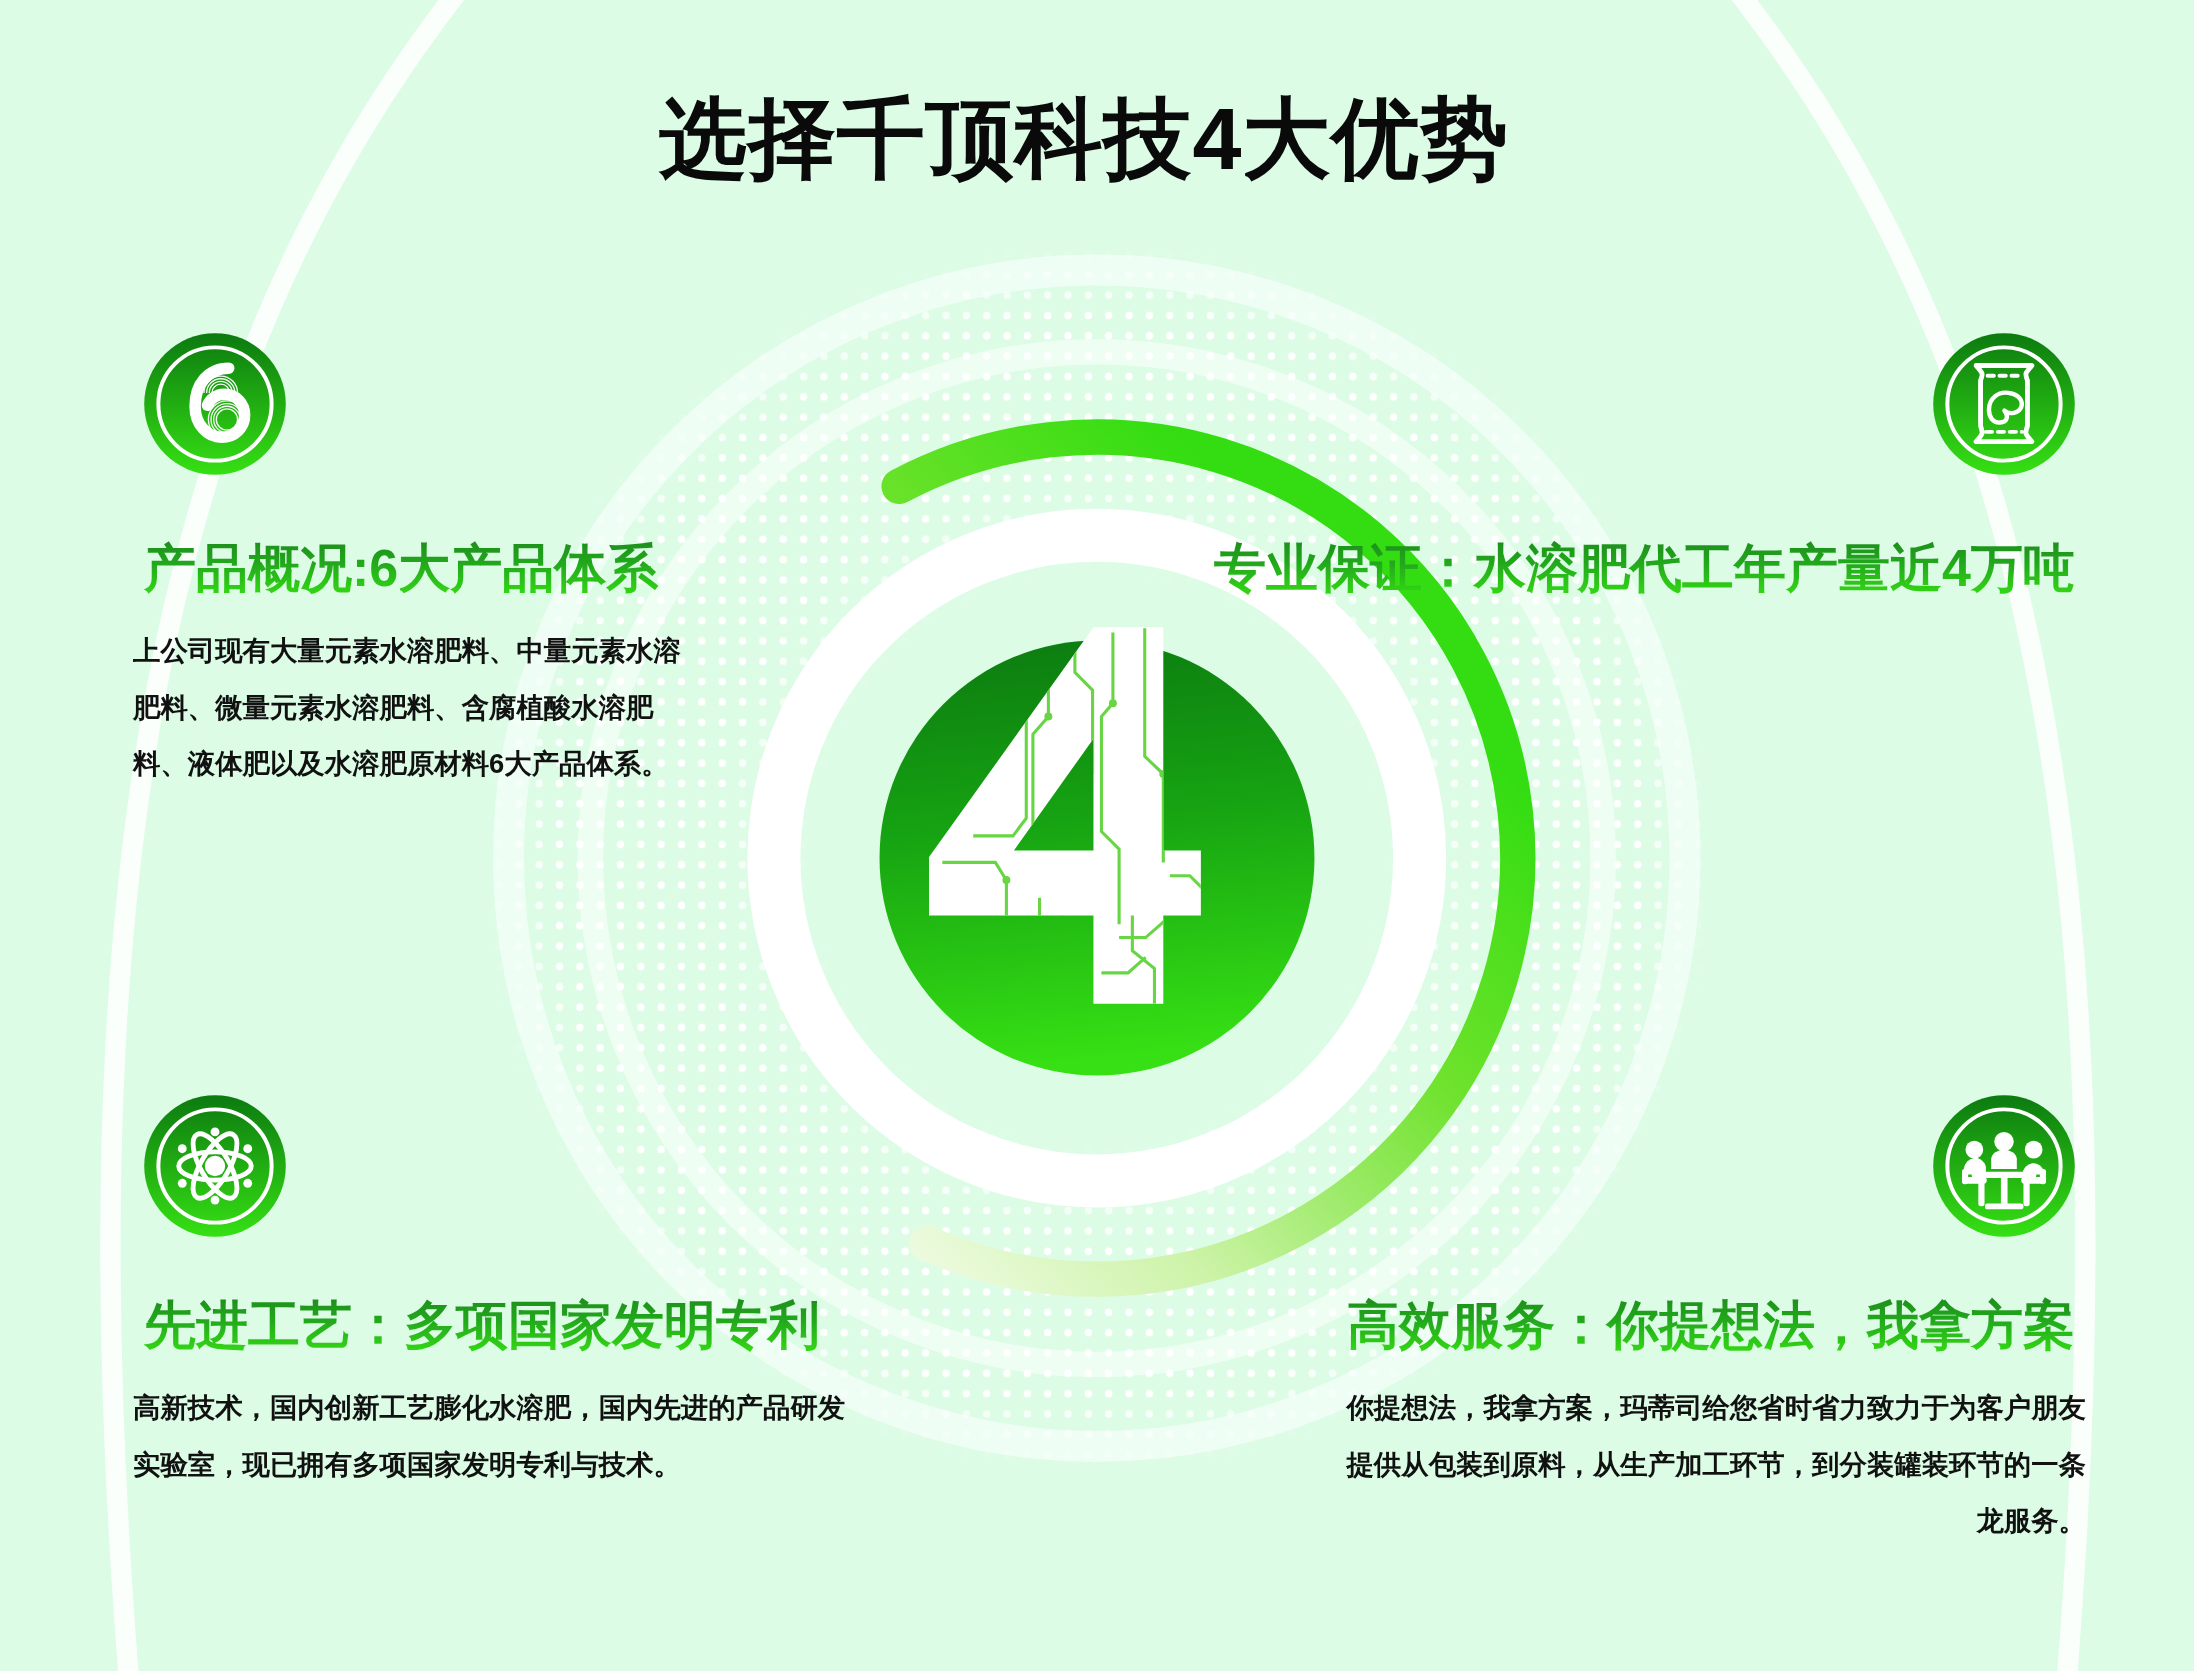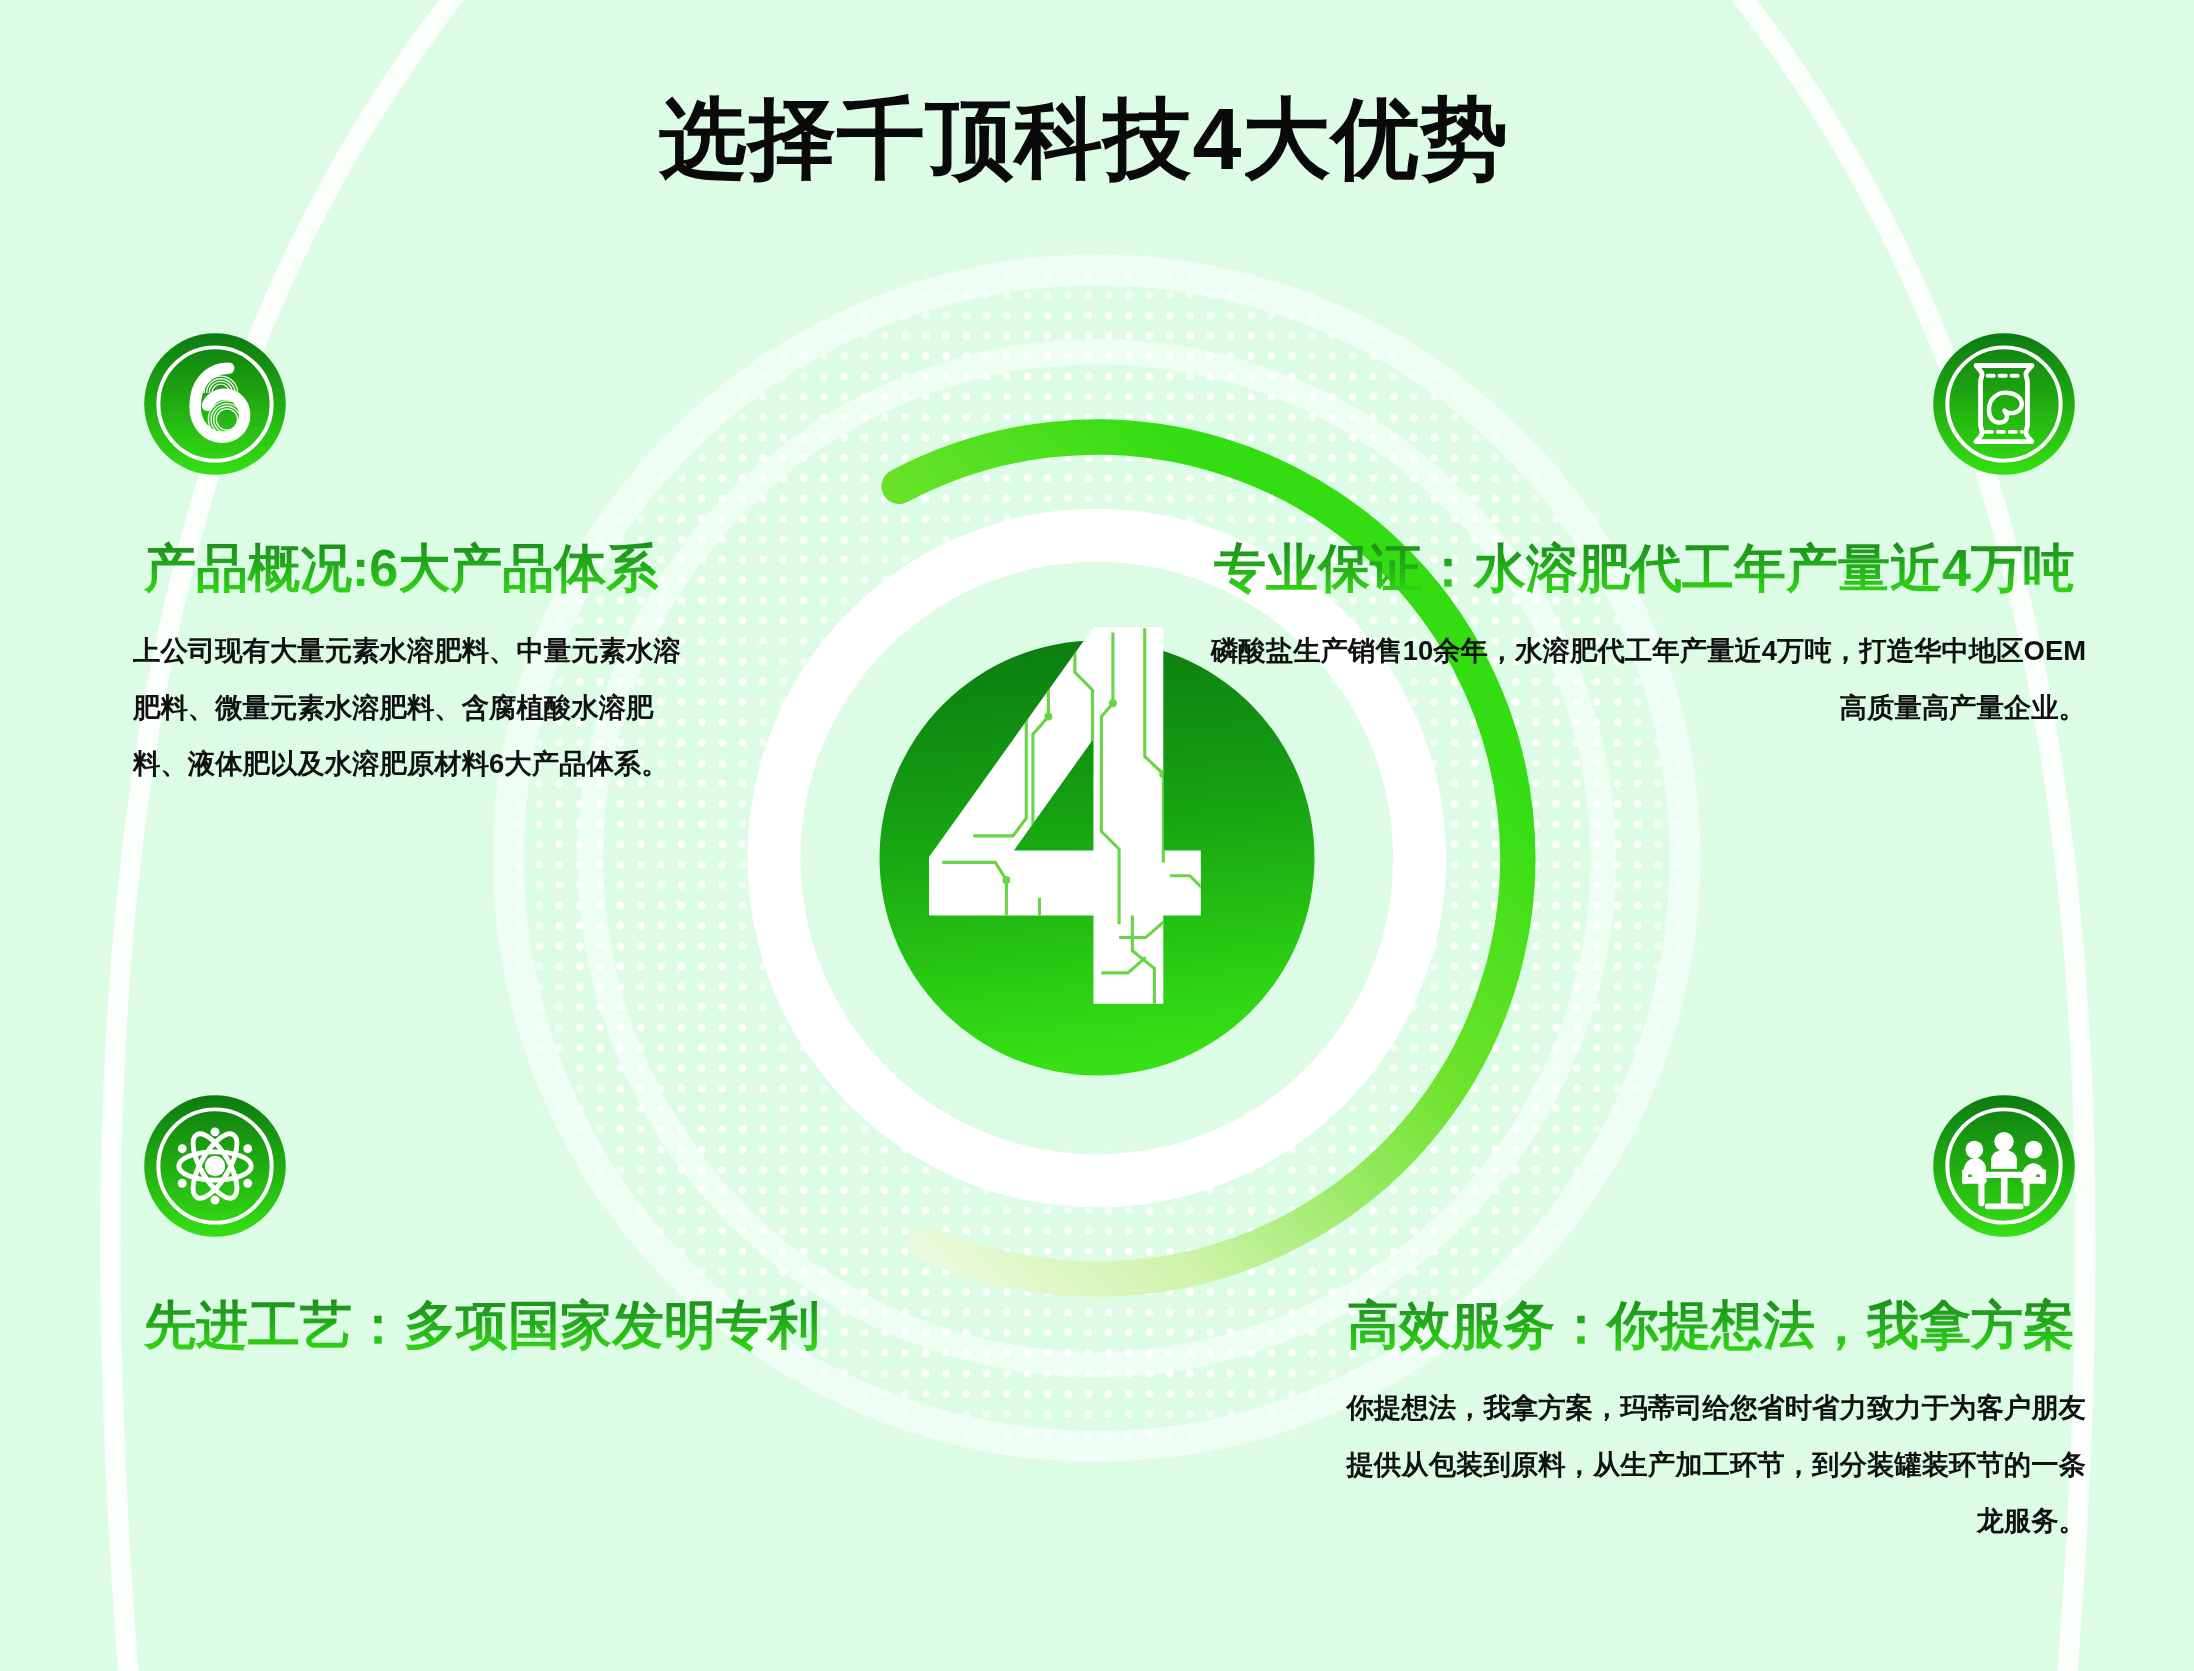--- a/index.html
+++ b/index.html
@@ -203,21 +203,20 @@
         <g stroke="#ffffff" stroke-width="9" stroke-linecap="round" stroke-dasharray="14 13">
           <line x1="128" y1="101" x2="202" y2="101"></line>
           <line x1="124" y1="228" x2="206" y2="228"></line>
         </g>
         <g stroke="#ffffff" fill="none" stroke-width="10" stroke-linecap="round" stroke-linejoin="round">
           <path d="M131 178 C131 152, 152 136, 176 140 C198 143, 209 158, 204 172 C199 186, 178 190, 166 180 C176 194, 172 206, 156 207 C140 208, 131 195, 131 178 Z"></path>
         </g>
       </svg>
     </div>
     <h2>专业保证：水溶肥代工年产量近4万吨</h2>
-    <p>磷酸盐生产销售10余年，水溶肥代工年产量近4万吨，打造华中地区OEM高质量高产量企业。</p>
   </div>
 
   <div class="quad q-bl">
     <div class="icon-badge">
       <svg width="146" height="146" viewBox="0 0 330 330">
         <defs>
           <linearGradient id="g3" x1="0%" y1="0%" x2="0%" y2="100%">
             <stop offset="0%" stop-color="#0c7a10"></stop>
               <stop offset="100%" stop-color="#36e014"></stop>
           </linearGradient>
@@ -234,20 +233,21 @@
           <circle cx="165" cy="88" r="10"></circle>
           <circle cx="165" cy="242" r="10"></circle>
           <circle cx="91" cy="126" r="10"></circle>
           <circle cx="239" cy="204" r="10"></circle>
           <circle cx="91" cy="204" r="10"></circle>
           <circle cx="239" cy="126" r="10"></circle>
         </g>
       </svg>
     </div>
     <h2>先进工艺：多项国家发明专利</h2>
+    <p>高新技术，国内创新工艺膨化水溶肥，国内先进的产品研发实验室，现已拥有多项国家发明专利与技术。</p>
   </div>
 
   <div class="quad q-br">
     <div class="icon-badge">
       <svg width="146" height="146" viewBox="0 0 330 330">
         <defs>
           <linearGradient id="g4" x1="0%" y1="0%" x2="0%" y2="100%">
             <stop offset="0%" stop-color="#0c7a10"></stop>
               <stop offset="100%" stop-color="#36e014"></stop>
           </linearGradient>

